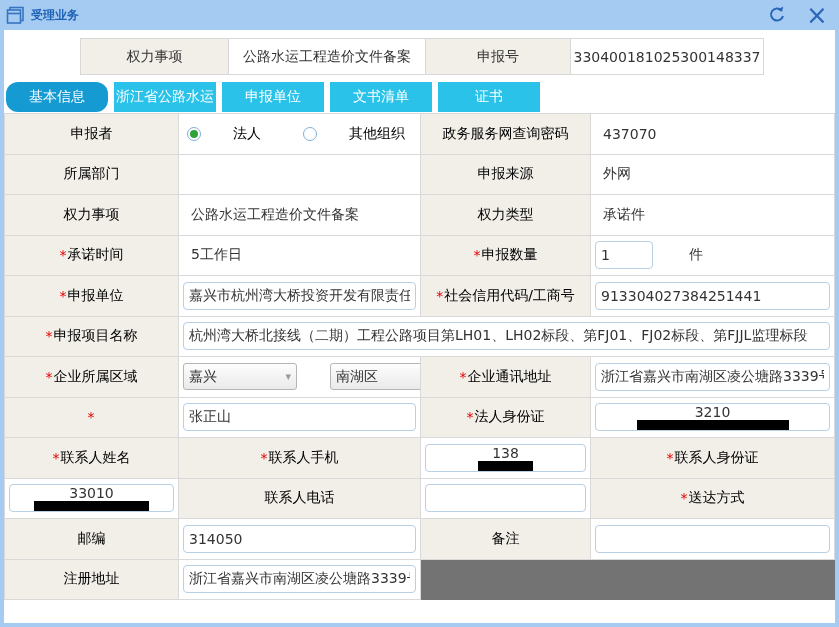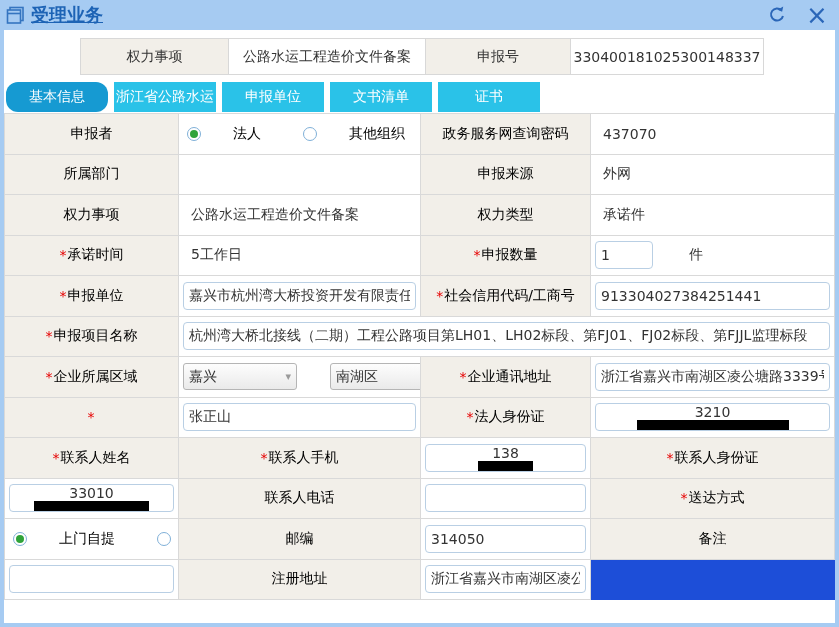--- a/index.html
+++ b/index.html
@@ -6,41 +6,41 @@
   html,body { width:839px; height:627px; }
   body {
     background:#a6cbf2;
     font-family:"DejaVu Sans","Liberation Sans",sans-serif;
     font-size:14px; color:#333;
     position:relative; overflow:hidden;
   }
   
   .titlebar { height:30px; display:flex; align-items:center; padding:0 10px 0 6px; gap:6px; }
   .win-icon svg { display:block; }
-  .title { color:#1d63b5; font-weight:bold; font-size:18px;text-decoration:underline; }
+  .title { color:#1d63b5; font-weight:bold; font-size:12px; }
   .controls { margin-left:auto; display:flex; gap:16px; align-items:center; }
   .ctrl-btn { cursor:pointer; display:flex; align-items:center; justify-content:center; width:24px; height:24px; }
   .close-x { color:#2a66b8; font-size:26px; line-height:22px; font-weight:normal; }
   
   .panel { position:absolute; left:4px; right:4px; top:30px; bottom:4px; background:#fff; overflow:hidden; }
   
   .header-table { display:flex; margin:8px 0 0 76px; height:37px; width:684px; border:1px solid #d8d8d8; background:#fff; }
   .hcell { display:flex; align-items:center; justify-content:center; border-right:1px solid #d8d8d8; overflow:hidden; white-space:nowrap; }
   .hcell:last-child { border-right:none; }
   .hcell.gray { background:#f2efe9; }
   .hc1 { width:148px; } .hc2 { width:197px; } .hc3 { width:145px; } .hc4 { flex:1; }
   
   .tabbar { display:flex; gap:6px; margin-top:7px; margin-left:2px; height:30px; }
   .tab { width:102px; background:#2ac2e8; color:#fff; display:flex; align-items:center; justify-content:center;
          white-space:nowrap; overflow:hidden; cursor:pointer; font-size:14px; flex:0 0 auto; }
   .tab.active { background:#169ad2;border-radius:12px; }
   
   .form { position:absolute; left:0; top:83px; width:831px;
           display:grid; grid-template-columns:174px 242px 170px 1fr;
-          border-top:1px solid #d9d9d9; border-left:1px solid #d9d9d9; background:#1d4ed8; }
+          border-top:1px solid #d9d9d9; border-left:1px solid #d9d9d9; background:#737373; }
   .cell { height:40.5px; border-bottom:1px solid #d9d9d9; border-right:1px solid #d9d9d9;
           display:flex; align-items:center; overflow:hidden; }
   .cell.lab { background:#f2efe9; justify-content:center; text-align:center; padding:0 2px; color:#000; }
   .cell.val { background:#fff; padding:0 4px;gap:28px; }
   .cell.span3 { grid-column:2 / 5; }
   .plain { padding-left:8px; white-space:nowrap; }
   .req { color:#e60000; margin-right:1px; }
   
   .inp { height:28px; border:1px solid #b9cfe4; border-radius:4px; padding:0 5px;
          font-family:inherit; font-size:14px; color:#333; width:100%; background:#fff; outline:none; }
@@ -258,28 +258,20 @@
         <span>联系人电话</span>
       </div>
     <div class="cell val">
       <input class="inp" value="" style="">
     </div>
 
     <div class="cell lab">
         <span class="req">*</span>
         <span>送达方式</span>
       </div>
-    <div class="cell val">
-      <span class="radio checked">
-          <span class="dot"></span>
-        </span>
-      <span class="radio-label">上门自提</span>
-      <span class="radio"></span>
-      <span class="radio-label">邮寄送达</span>
-    </div>
     <div class="cell lab">
         <span>邮编</span>
       </div>
     <div class="cell val">
       <input class="inp" value="314050" style="">
     </div>
 
     <div class="cell lab">
         <span>备注</span>
       </div>

